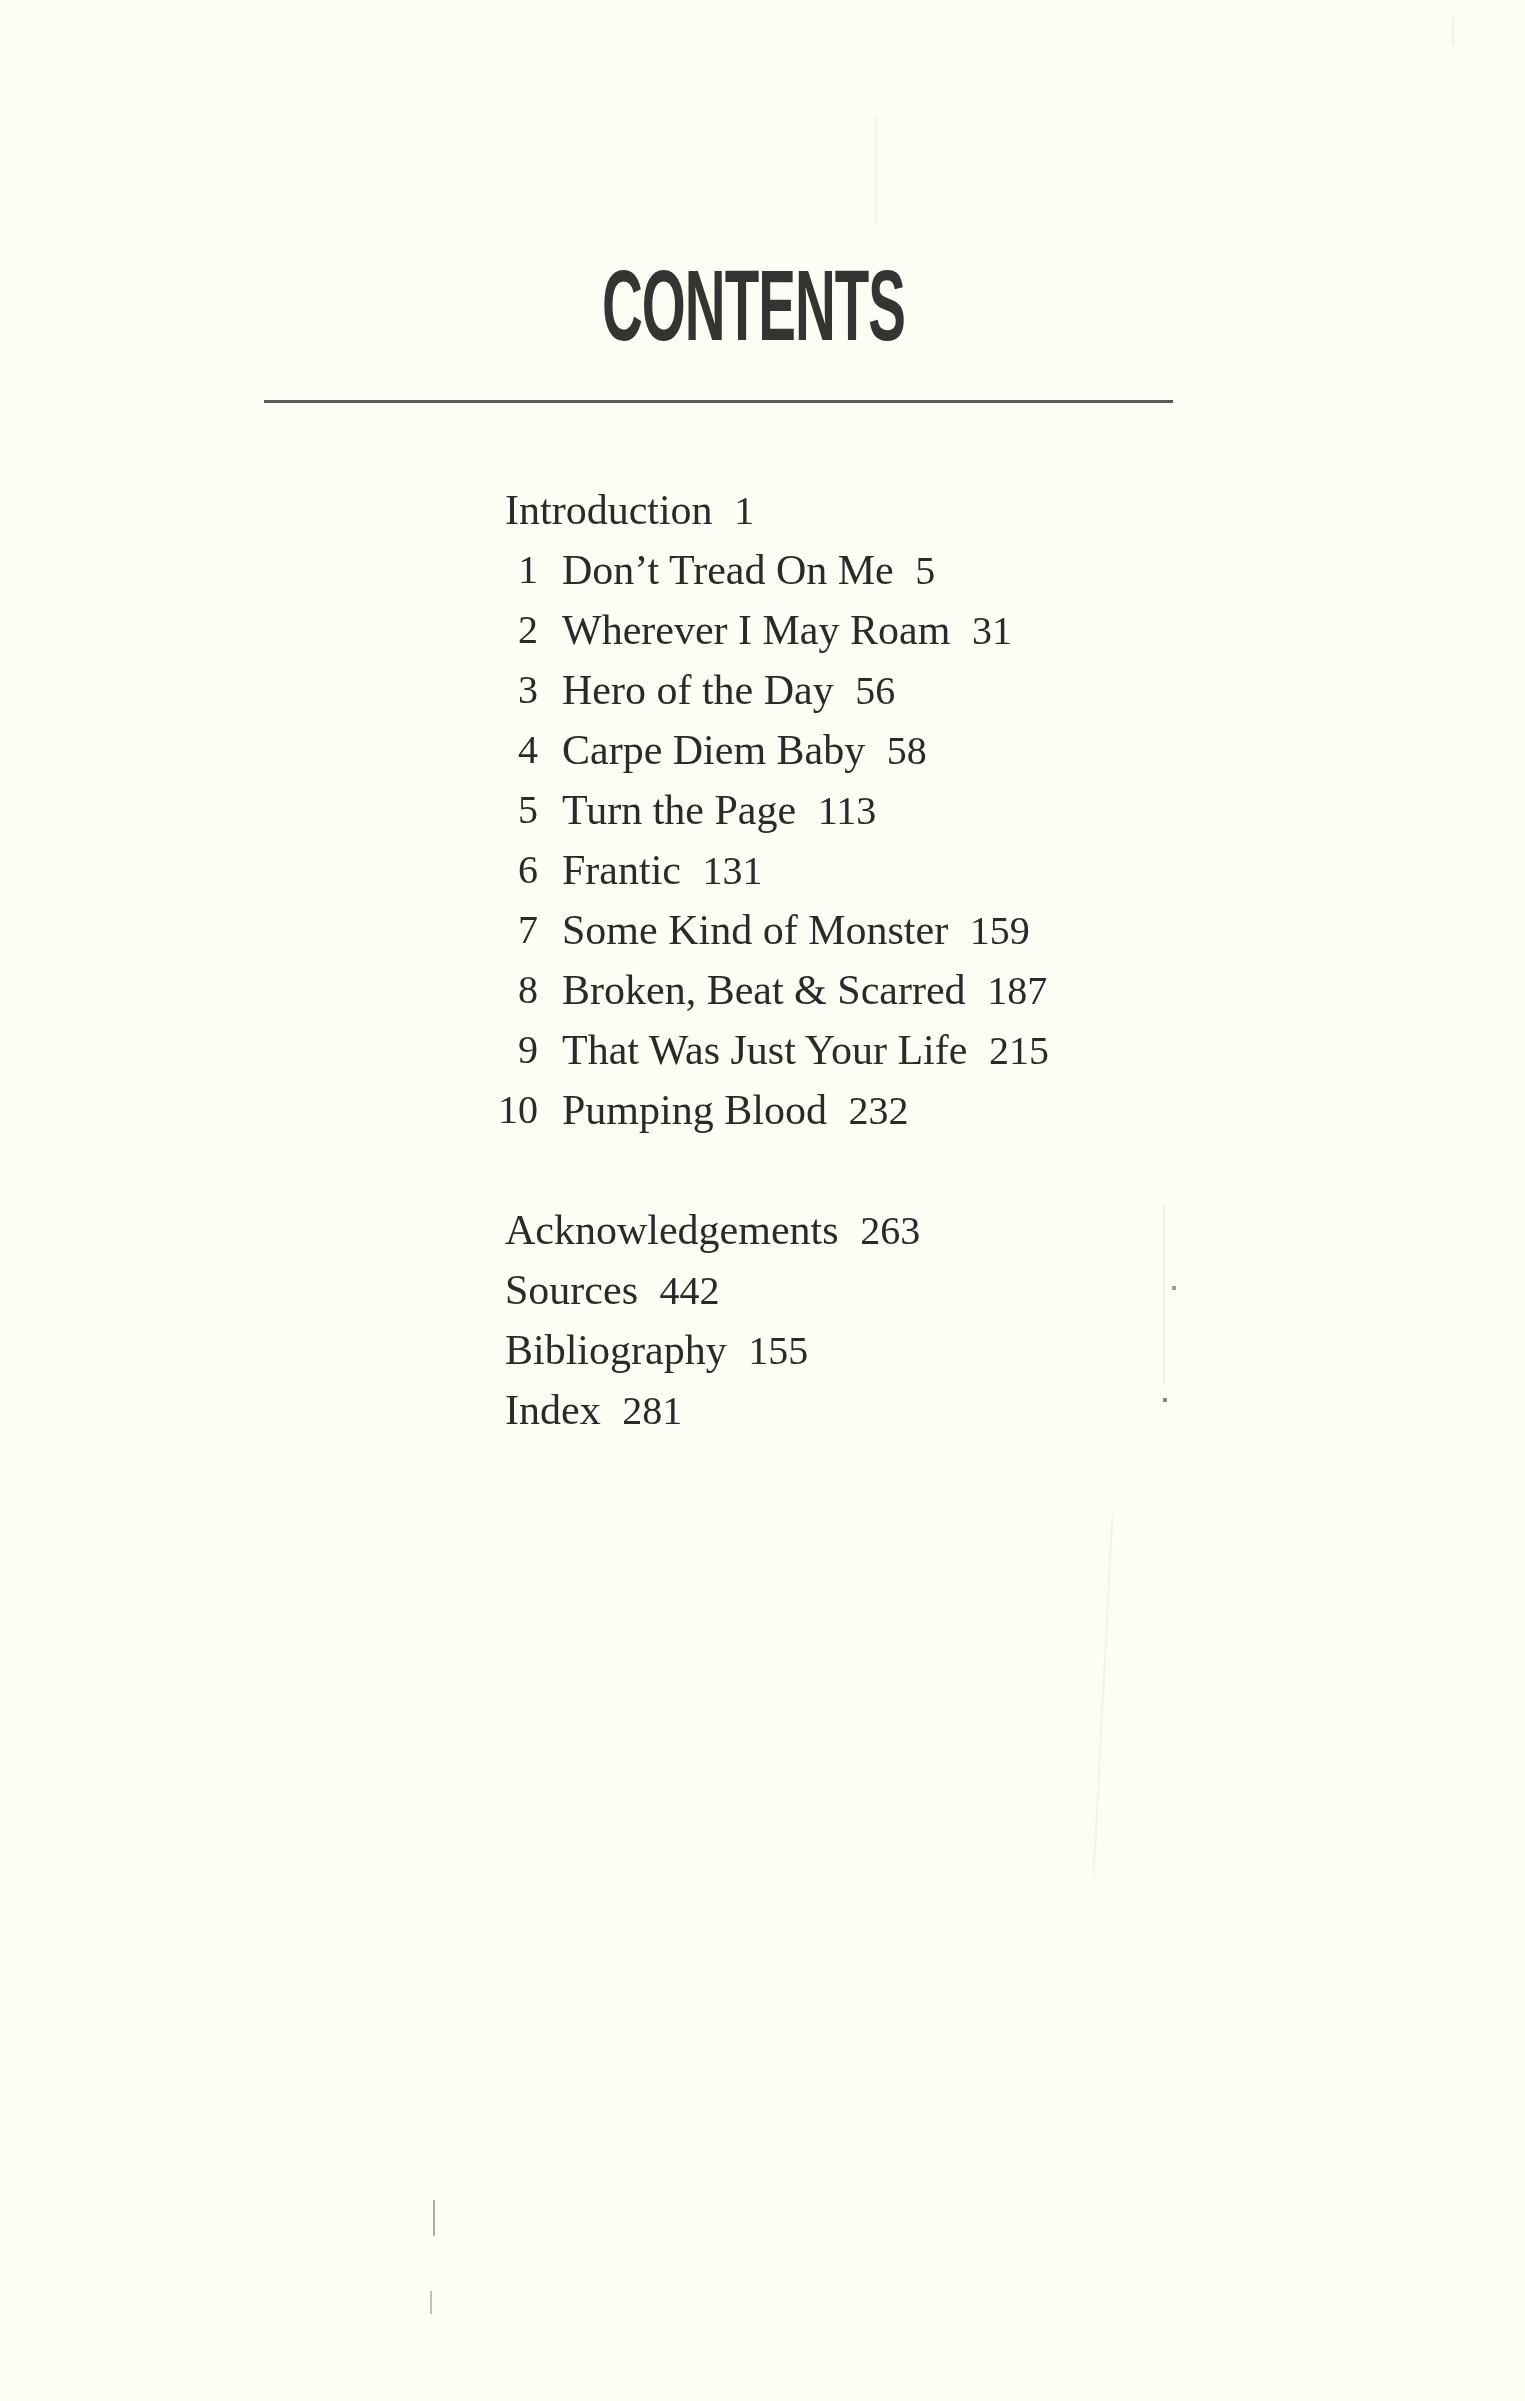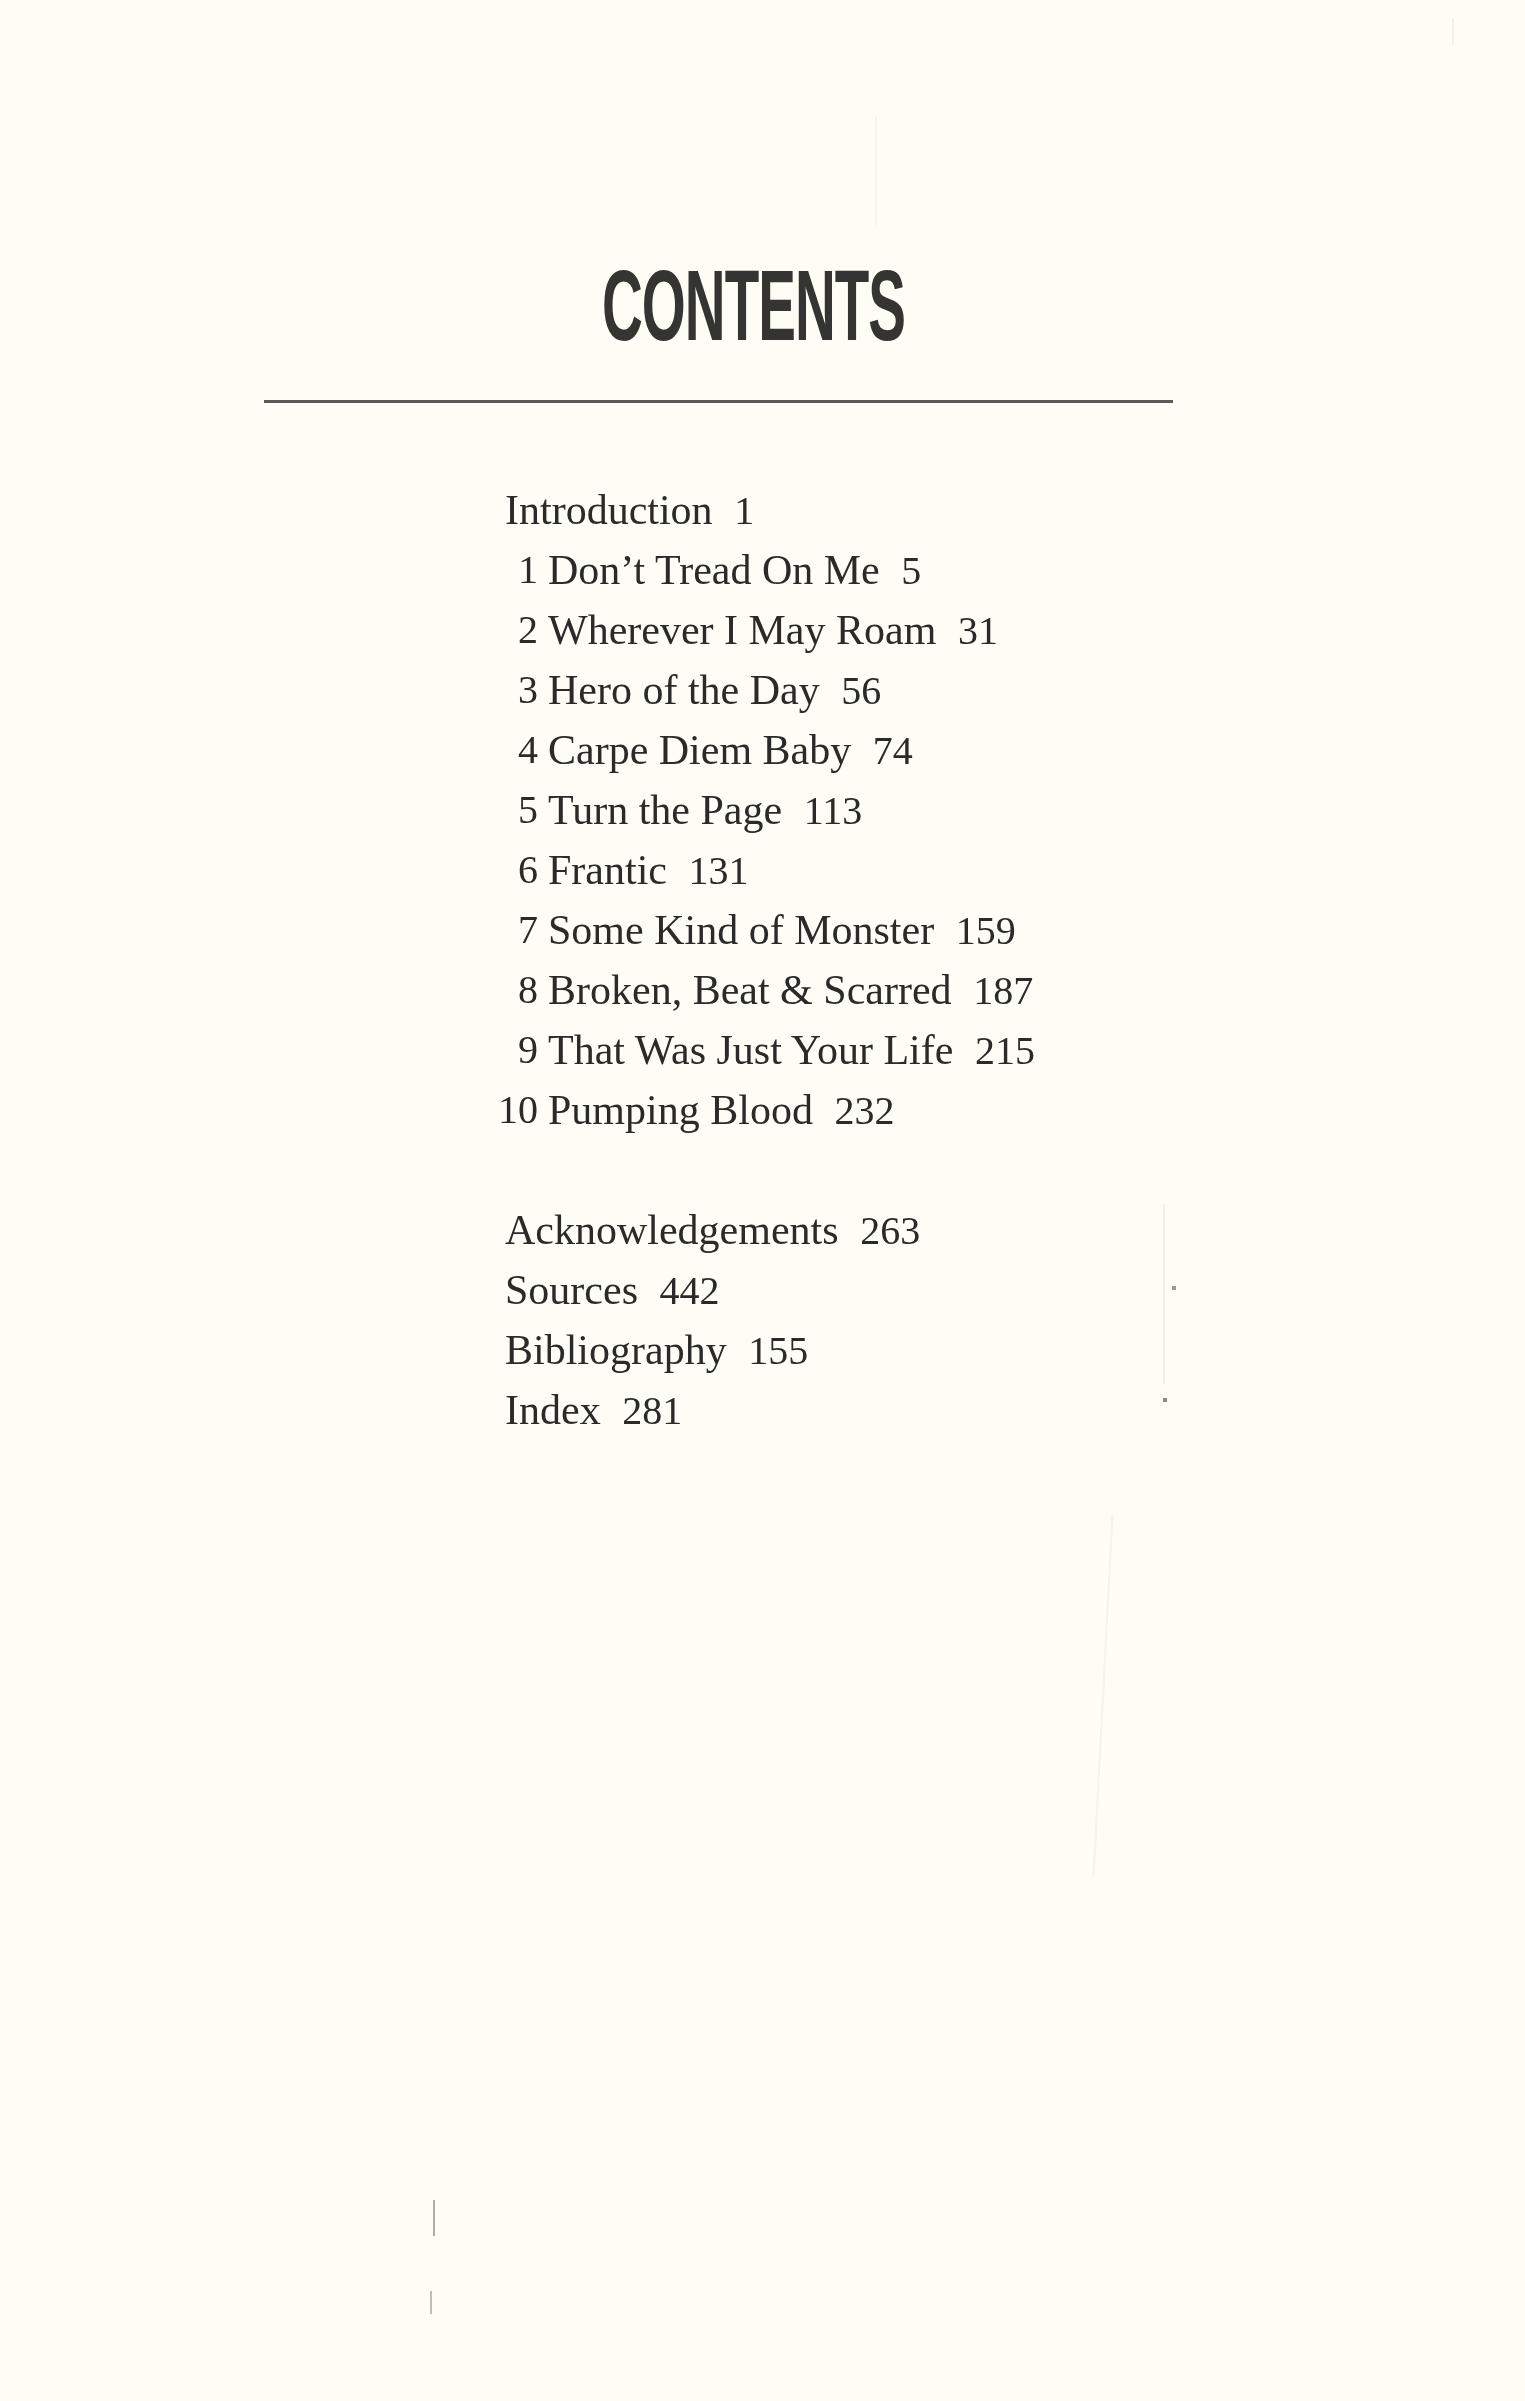--- a/index.html
+++ b/index.html
@@ -25,21 +25,21 @@
     position: absolute; left: 264px; top: 400px;
     width: 909px; height: 2.7px; background: #5a5a58;
   }
   .toc {
     position: absolute; left: 0; top: 480px; width: 1526px;
     font-size: 42px; line-height: 60px; margin-left: 24px;
   }
   .row { position: relative; height: 60px; white-space: nowrap; }
   .row .front { position: absolute; left: 481px; }
   .row .num { position: absolute; left: 442px; width: 72px; text-align: right; font-size: 40px; }
-  .row .title { position: absolute; left: 524px; text-align: right; }
+  .row .title { position: absolute; left: 538px; text-align: right; }
   .pg { margin-left: 21.6px; font-size: 40px; }
   .spacer { height: 60px; }
   .artifact { position: absolute; background: #e8e6dc; }
 </style>
 </head>
 <body>
 
 <div class="page">
 
   <div class="artifact" style="left:1163px; top:1204px; width:1.8px; height:180px; opacity:0.5;"></div>
@@ -72,21 +72,21 @@
     <div class="row">
       <span class="num">2</span>
       <span class="title"><span>Wherever I May Roam</span><span class="pg">31</span></span>
     </div>
     <div class="row">
       <span class="num">3</span>
       <span class="title"><span>Hero of the Day</span><span class="pg">56</span></span>
     </div>
     <div class="row">
       <span class="num">4</span>
-      <span class="title"><span>Carpe Diem Baby</span><span class="pg">74</span></span>
+      <span class="title"><span>Carpe Diem Baby</span><span class="pg">58</span></span>
     </div>
     <div class="row">
       <span class="num">5</span>
       <span class="title"><span>Turn the Page</span><span class="pg">113</span></span>
     </div>
     <div class="row">
       <span class="num">6</span>
       <span class="title"><span>Frantic</span><span class="pg">131</span></span>
     </div>
     <div class="row">

